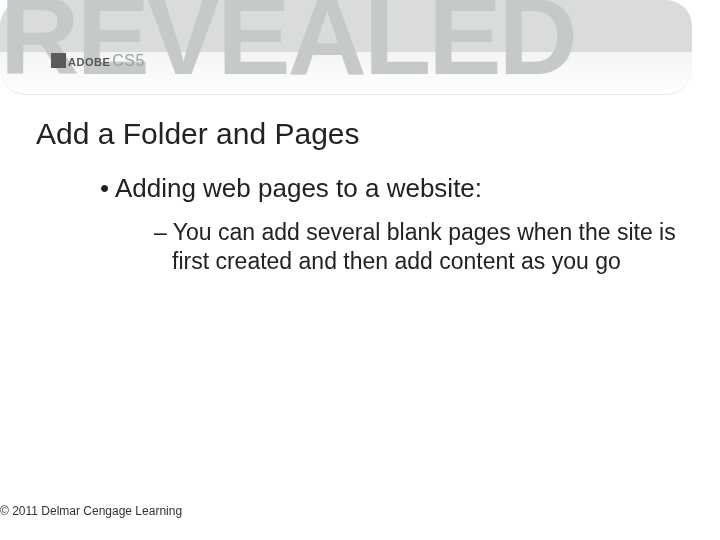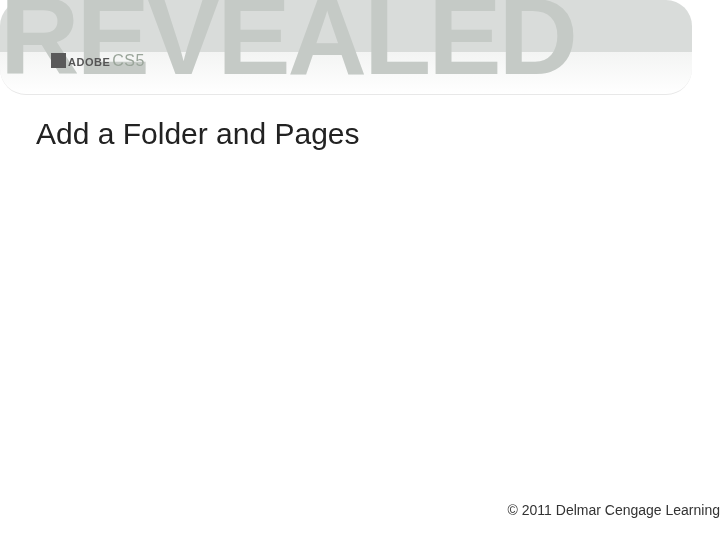--- a/index.html
+++ b/index.html
@@ -102,35 +102,37 @@
     line-height: 1.25;
     margin-bottom: 2px;
     max-width: 540px;
   }
   .bullet-l2::before {
     content: "– ";
   }
   .footer {
     position: absolute;
     bottom: 22px;
-    width: 720px;
-    text-align: right;
-    font-size: 14px;
+    width: 652px;
+    text-align: left;
+    font-size: 12px;
     color: #333;
   }
 </style>
 </head>
 <body>
 
 <div class="banner">
   <div class="revealed-bg">REVEALED</div>
   <div class="adobe-line">
     <div class="adobe-badge"></div>
     <span class="adobe-label">ADOBE</span>
     <span class="cs5-label">CS5</span>
   </div>
 </div>
 
 <div class="content">
   <div class="title">Add a Folder and Pages</div>
+  <div class="bullet-l1">Adding web pages to a website:</div>
+  <div class="bullet-l2">You can add several blank pages when the site is first created and then add content as you go</div>
 </div>
 
 <div class="footer">© 2011 Delmar Cengage Learning</div>
 
 </body></html>

